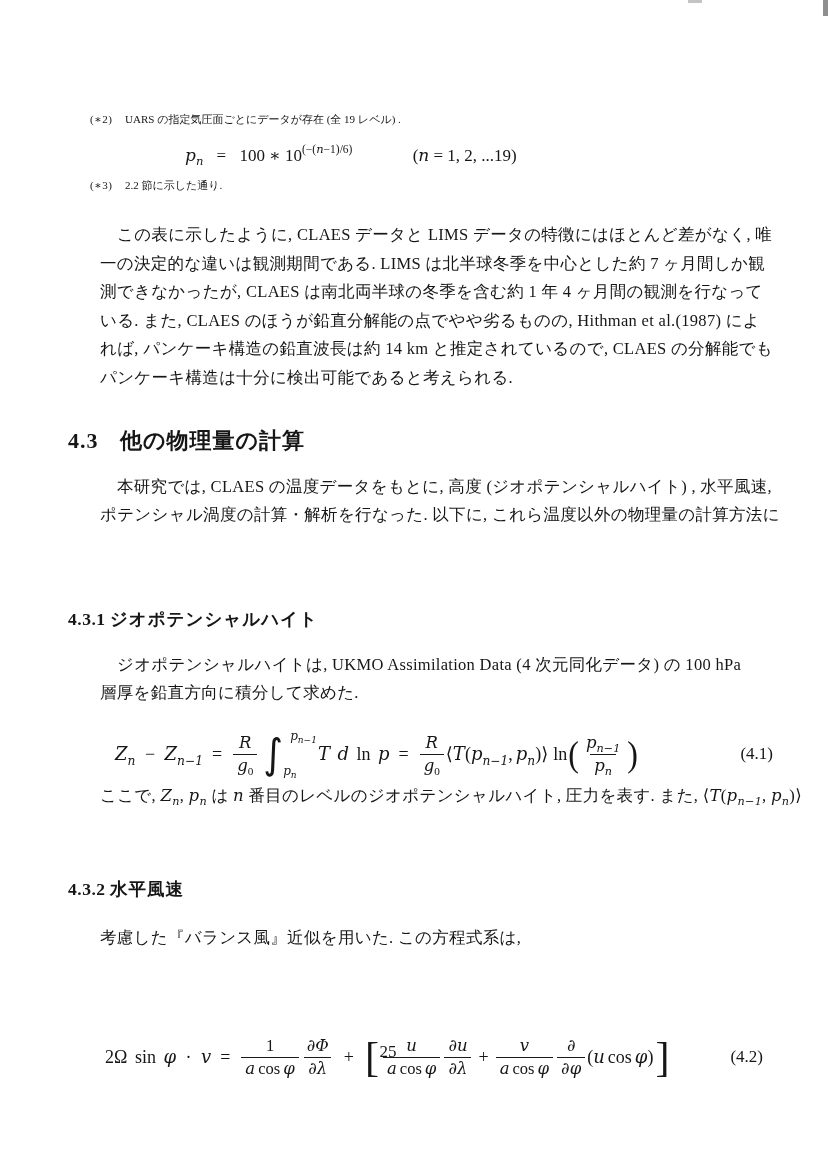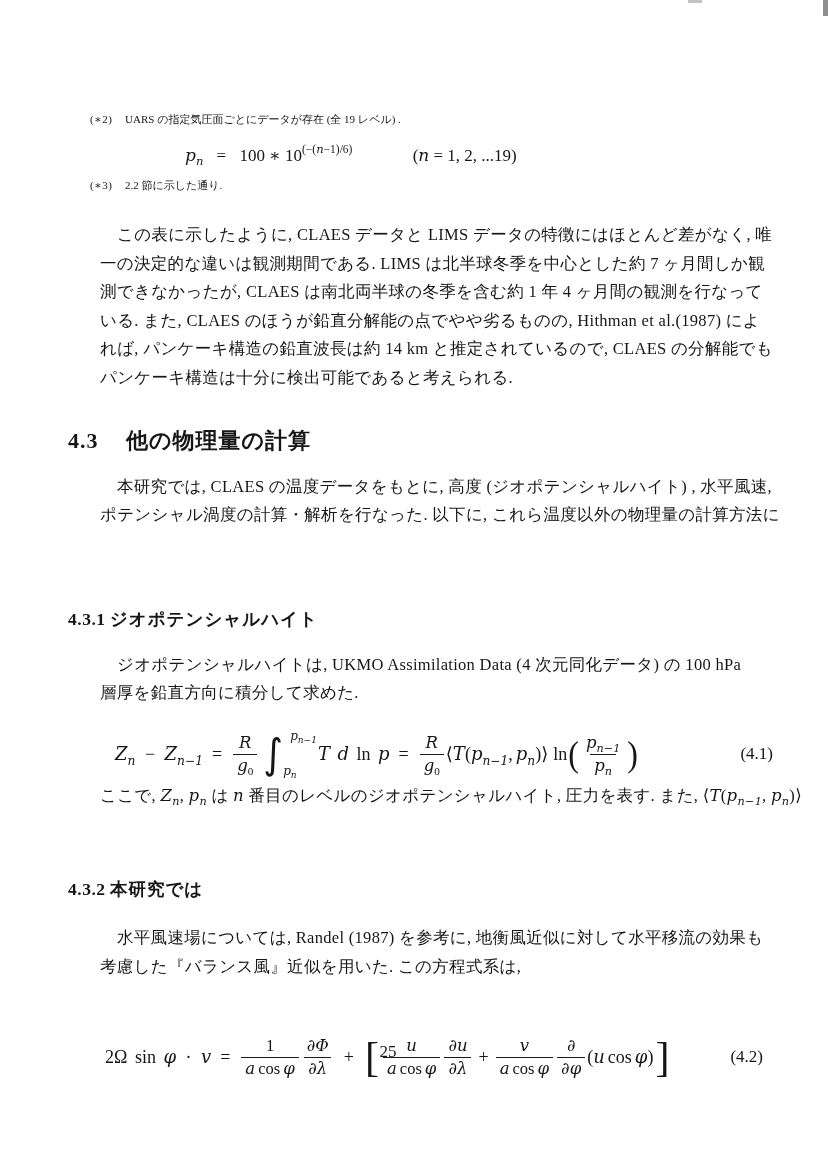--- a/index.html
+++ b/index.html
@@ -16,21 +16,21 @@
   .p3 .line{line-height:27.5px;}
   .p4 .line{line-height:28.5px;}
   .cap .line{line-height:29px;}
 
   
   .note{white-space:nowrap;font-size:11px;}
   .note-label{margin-right:10px;letter-spacing:0.5px;}
 
   
   .h1{font-size:22px;font-weight:bold;white-space:nowrap;}
-  .h1 .h-num{margin-right:22px;letter-spacing:1px;}
+  .h1 .h-num{margin-right:16px;letter-spacing:1px;}
   .h2{font-size:17.5px;font-weight:bold;white-space:nowrap;}
   .h2 .h-num{margin-right:0;letter-spacing:0.5px;}
   .h-title{font-family:"Liberation Sans","DejaVu Sans",sans-serif;letter-spacing:1px;}
 
   
   .mi{font-style:italic;font-family:"DejaVu Serif",serif;}
   .rm{font-style:normal;}
   .sym{font-family:"DejaVu Sans","DejaVu Serif",sans-serif;font-style:normal;}
   sub{font-size:68%;line-height:0;}
   sup.exp{font-size:11.5px;vertical-align:8px;letter-spacing:0;}
@@ -151,25 +151,24 @@
 </div>
 
 <div class="block cap" style="top:781px;">
   <div class="line">
     <span>ここで, </span><span class="mi">Z</span><sub class="mi">n</sub><span>, </span><span class="mi">p</span><sub class="mi">n</sub><span> は </span><span class="mi">n</span><span> 番目のレベルのジオポテンシャルハイト, 圧力を表す. また, </span><span class="sym">⟨</span><span class="mi">T</span><span>(</span><span class="mi">p</span><sub class="mi">n−1</sub><span>, </span><span class="mi">p</span><sub class="mi">n</sub><span>)</span><span class="sym">⟩</span>
   </div>
 </div>
 
 <div class="block h2" style="top:877px;">
   <span class="h-num">4.3.2</span>
-  <span class="h-title">本研究では</span>
+  <span class="h-title">水平風速</span>
 </div>
 
 <div class="block p4" style="top:924px;">
-  <div class="line ind">水平風速場については, Randel (1987) を参考に, 地衡風近似に対して水平移流の効果も</div>
   <div class="line">考慮した『バランス風』近似を用いた. この方程式系は,</div>
 </div>
 
 <div class="block eq" style="top:982px;padding-left:37px;">
   <span>
     <span class="rm">2</span><span class="rm">Ω</span>
     <span class="rm tspace">sin</span>
     <span class="mi tspace">φ</span>
     <span class="rm" style="margin:0 5px;">·</span>
     <span class="mi">v</span>

